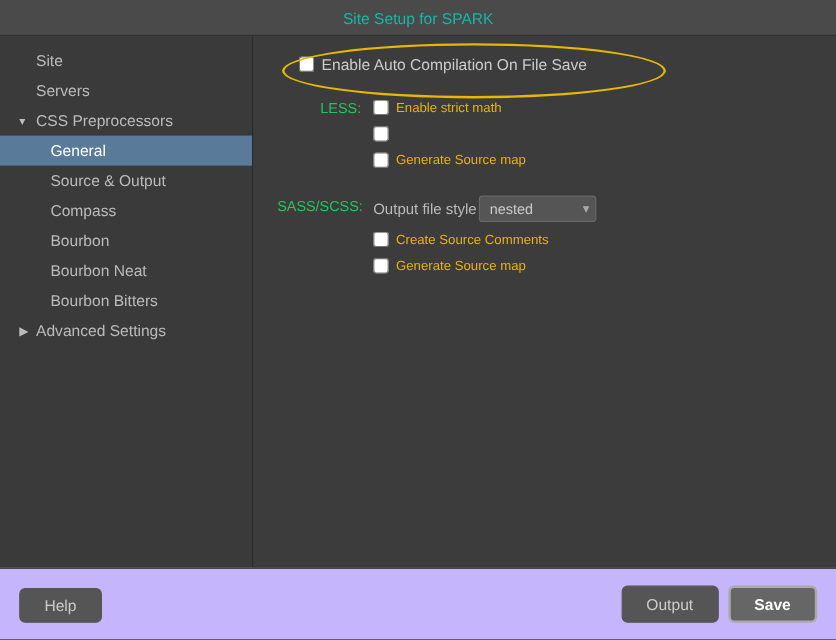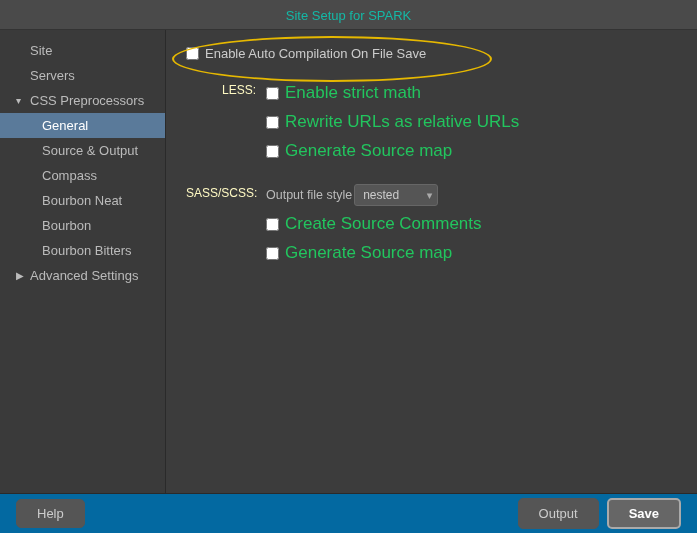--- a/index.html
+++ b/index.html
@@ -28,21 +28,21 @@
 
     
     .main-layout {
       display: flex;
       flex: 1;
       overflow: hidden;
     }
 
     
     .sidebar {
-      width: 166px;
+      width: 211px;
       background: #3a3a3a;
       border-right: 1px solid #2a2a2a;
       flex-shrink: 0;
       overflow-y: auto;
       padding-top: 8px;
     }
 
     .sidebar-item {
       padding: 5px 12px 5px 16px;
       cursor: pointer;
@@ -80,20 +80,21 @@
       background: #3c3c3c;
       position: relative;
     }
 
     
     .auto-compile-row {
       display: flex;
       align-items: center;
       margin-bottom: 20px;
       position: relative;
+      margin-left: 18px;
     }
 
     .highlight-oval {
       position: absolute;
       left: -14px;
       top: -10px;
       width: 320px;
       height: 46px;
       border: 2.5px solid #e6b800;
       border-radius: 50%;
@@ -105,21 +106,21 @@
       margin-bottom: 16px;
     }
 
     .section-row {
       display: flex;
       align-items: flex-start;
       margin-bottom: 4px;
     }
 
     .section-label {
-      color: #fef9c3;
+      color: #22c55e;
       font-size: 12px;
       width: 80px;
       text-align: right;
       padding-right: 10px;
       padding-top: 2px;
       flex-shrink: 0;
       font-weight: 500;
     }
 
     .section-content {
@@ -128,22 +129,22 @@
 
     .checkbox-row {
       display: flex;
       align-items: center;
       gap: 6px;
       margin-bottom: 5px;
       padding: 2px 0;
     }
 
     .checkbox-row label {
-      color: #22c55e;
-      font-size: 17px;
+      color: #eab308;
+      font-size: 11px;
       cursor: pointer;
     }
 
     input[type="checkbox"] {
       width: 13px;
       height: 13px;
       accent-color: #666;
       cursor: pointer;
       flex-shrink: 0;
     }
@@ -158,21 +159,21 @@
 
     .dropdown-label {
       color: #bbb;
       font-size: 12.5px;
     }
 
     .dropdown-select {
       background: #555;
       border: 1px solid #666;
       color: #ccc;
-      padding: 3px 8px 3px 8px;
+      padding: 3px 22px 3px 8px;
       font-size: 12px;
       border-radius: 3px;
       appearance: none;
       -webkit-appearance: none;
       cursor: pointer;
       position: relative;
     }
 
     .dropdown-wrapper {
       position: relative;
@@ -187,23 +188,23 @@
       transform: translateY(-50%);
       pointer-events: none;
       color: #aaa;
       font-size: 11px;
     }
 
     
     .footer {
       display: flex;
       justify-content: space-between;
-      align-items: center;
-      padding: 4px 16px;
-      background: #0369a1;
+      align-items: flex-end;
+      padding: 14px 16px;
+      background: #c4b5fd;
       border-top: 1px solid #2a2a2a;
       flex-shrink: 0;
     }
 
     .footer-right {
       display: flex;
       gap: 8px;
     }
 
     .btn {
@@ -252,25 +253,25 @@
     <div class="sidebar-item level2">
       <span class="chevron"></span>
       <span>Source &amp; Output</span>
     </div>
     <div class="sidebar-item level2">
       <span class="chevron"></span>
       <span>Compass</span>
     </div>
     <div class="sidebar-item level2">
       <span class="chevron"></span>
+      <span>Bourbon</span>
+    </div>
+    <div class="sidebar-item level2">
+      <span class="chevron"></span>
       <span>Bourbon Neat</span>
-    </div>
-    <div class="sidebar-item level2">
-      <span class="chevron"></span>
-      <span>Bourbon</span>
     </div>
     <div class="sidebar-item level2">
       <span class="chevron"></span>
       <span>Bourbon Bitters</span>
     </div>
     <div class="sidebar-item level1">
       <span class="chevron">▶</span>
       <span>Advanced Settings</span>
     </div>
   </div>
@@ -286,21 +287,20 @@
     <div class="section">
       <div class="section-row">
         <div class="section-label">LESS:</div>
         <div class="section-content">
           <div class="checkbox-row">
             <input type="checkbox" id="strict-math" style="">
             <label for="strict-math">Enable strict math</label>
           </div>
           <div class="checkbox-row">
             <input type="checkbox" id="rewrite-urls" style="">
-            <label for="rewrite-urls">Rewrite URLs as relative URLs</label>
           </div>
           <div class="checkbox-row">
             <input type="checkbox" id="less-source-map" style="">
             <label for="less-source-map">Generate Source map</label>
           </div>
         </div>
       </div>
     </div>
 
     <div class="section">

